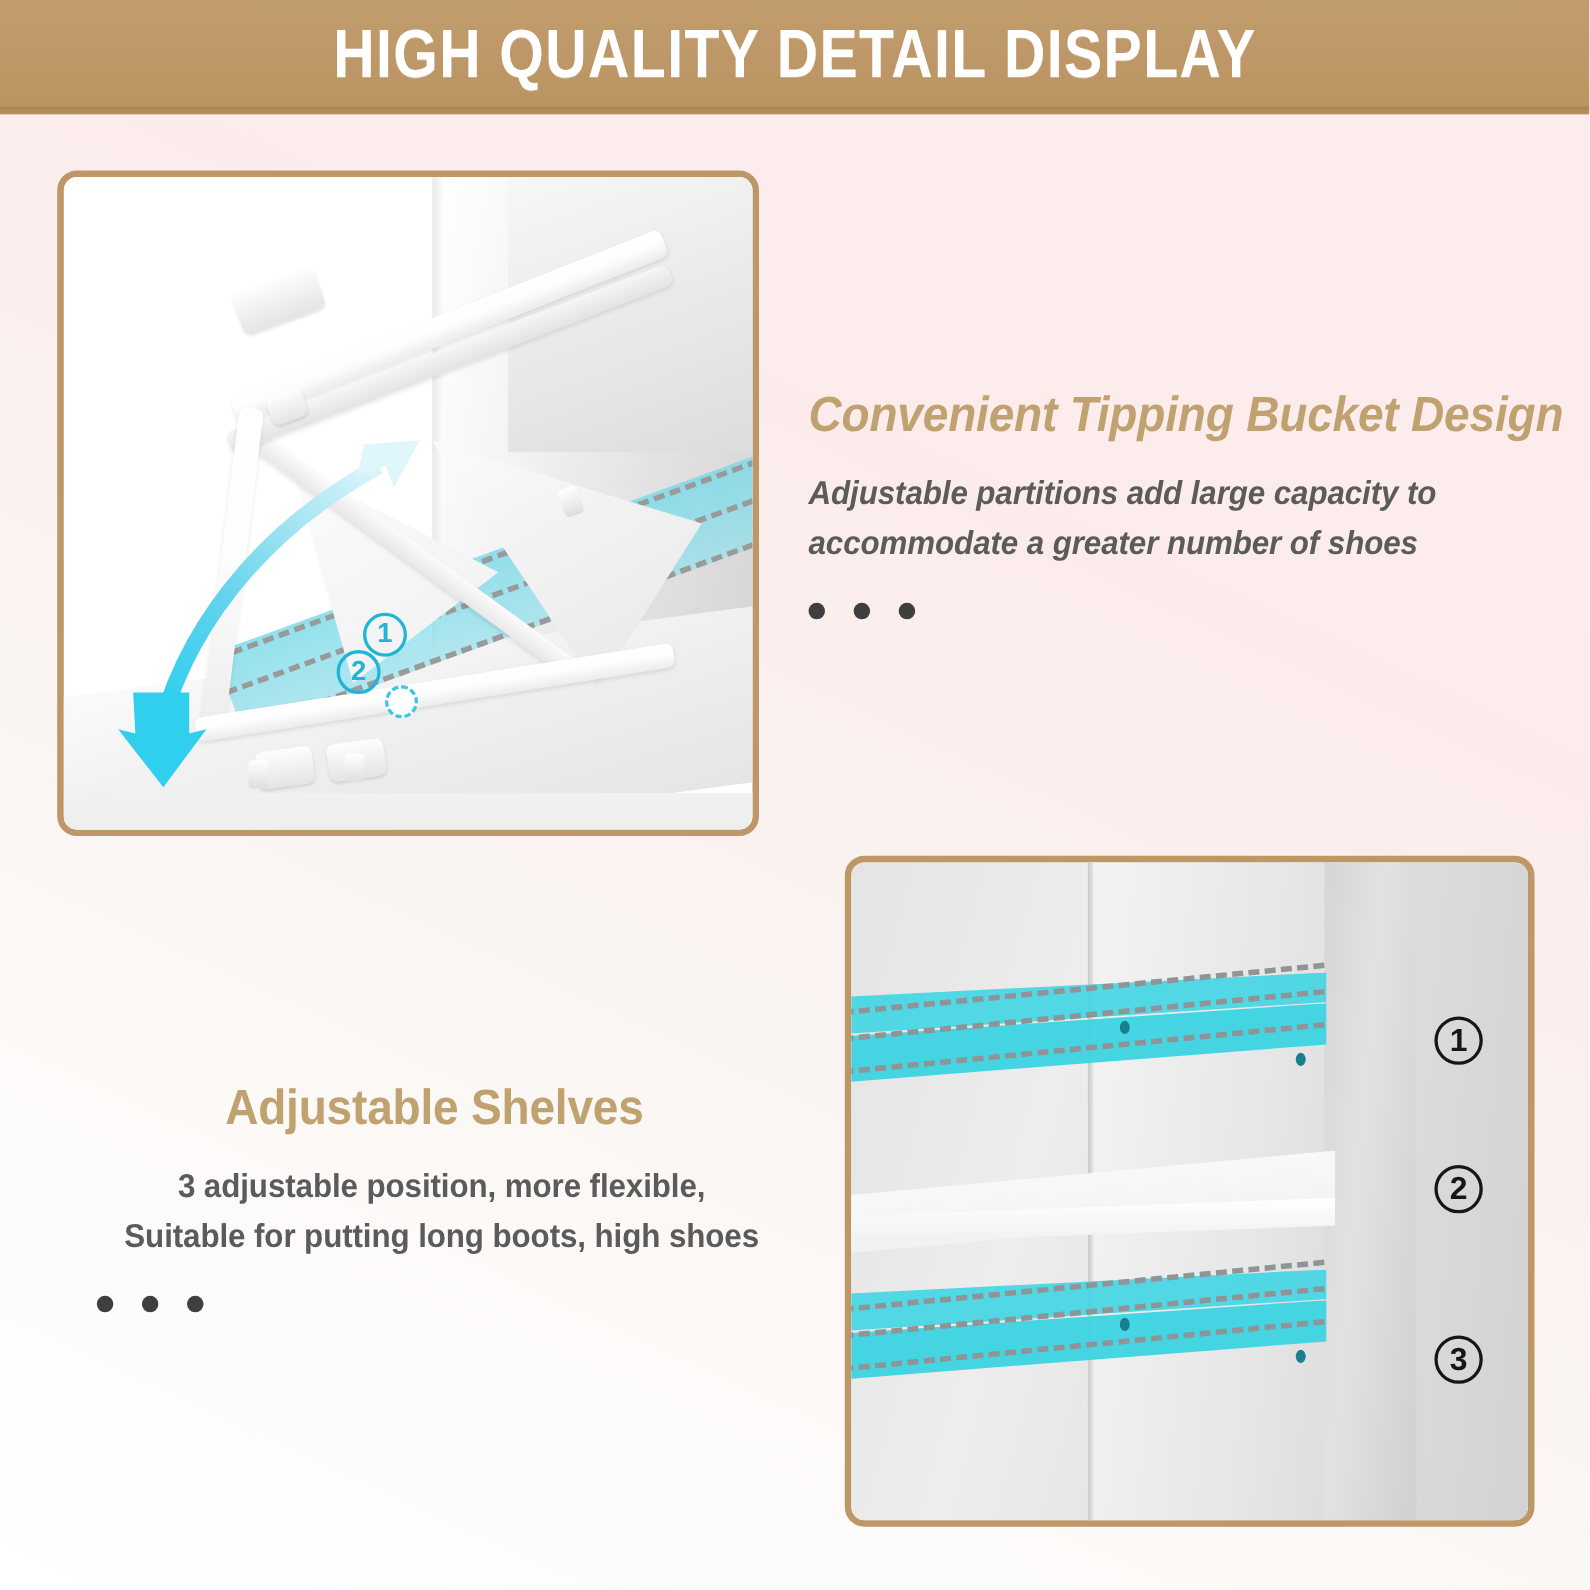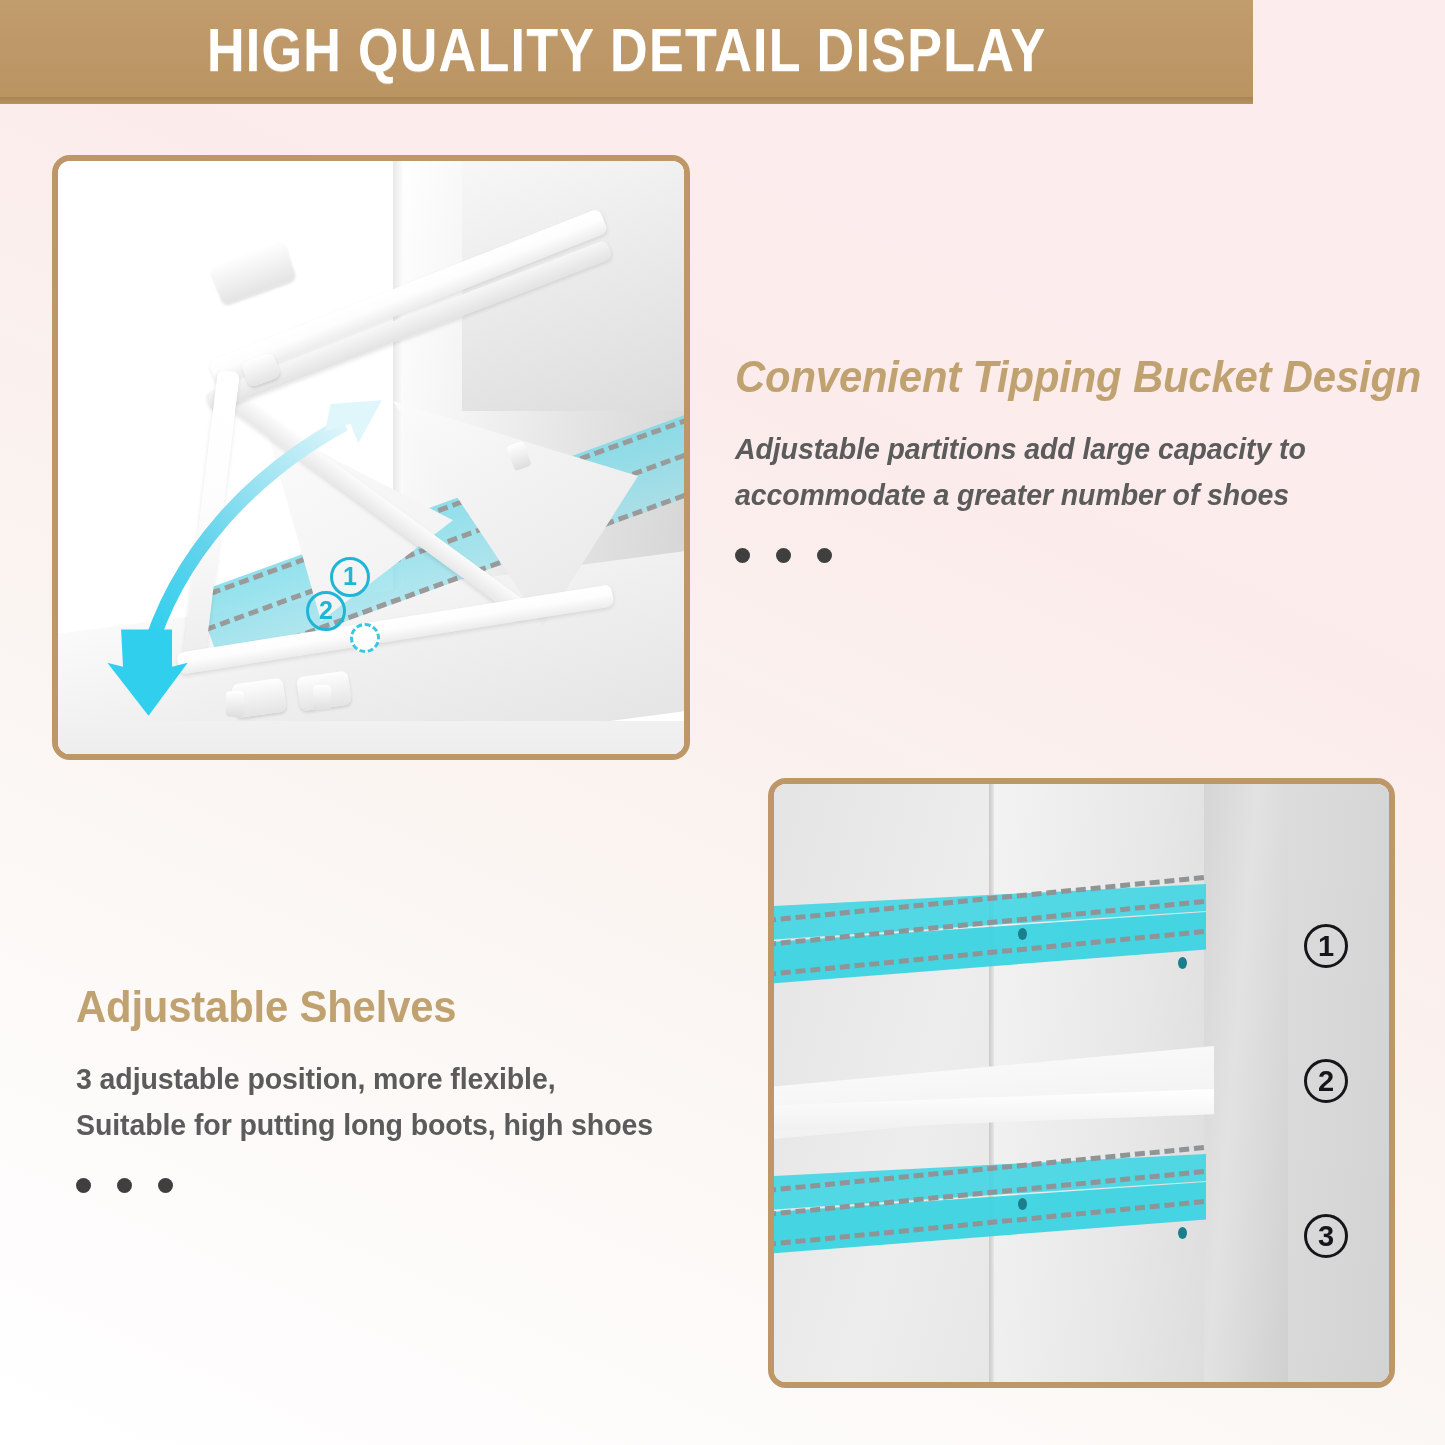--- a/index.html
+++ b/index.html
@@ -24,21 +24,21 @@
         #faf2ef 52%,
         #fbf7f4 68%,
         #fdfbfa 82%,
         #ffffff 100%);
   }
 
   
   #header-banner {
     position: absolute;
     left: 0; top: 0;
-    width: 1253px;
+    width: 1445px;
     height: 104px;
     background: linear-gradient(180deg, #c19c6d 0%, #bd9767 55%, #b9935f 100%);
     display: flex;
     align-items: center;
     justify-content: center;
   }
   #header-banner .shine {
     position: absolute;
     left: 0; bottom: 0; width: 100%; height: 7px;
     background: linear-gradient(180deg, rgba(120,95,60,0.30), rgba(255,255,255,0.0));
@@ -289,21 +289,21 @@
     line-height: 38px;
     text-align: center;
   }
   #p2-marker-1 { left: 530px; top: 140px; }
   #p2-marker-2 { left: 530px; top: 275px; }
   #p2-marker-3 { left: 530px; top: 430px; }
 
   
   .feature-block { position:absolute; }
   #feature-tipping  { left: 735px; top: 352px; width: 660px; font-style: italic; }
-  #feature-shelves  { left: 76px;  top: 982px; width: 660px; }
+  #feature-shelves  { left: 88px;  top: 982px; width: 660px; text-align: center; }
 
   .feature-title {
     color: #c0a271;
     font-family: "Liberation Sans Narrow", "Liberation Sans", sans-serif;
     font-weight: 700;
     font-size: 45px;
     line-height: 1.12;
     letter-spacing: -0.2px;
     transform: scaleX(0.93);
     transform-origin: left center;

